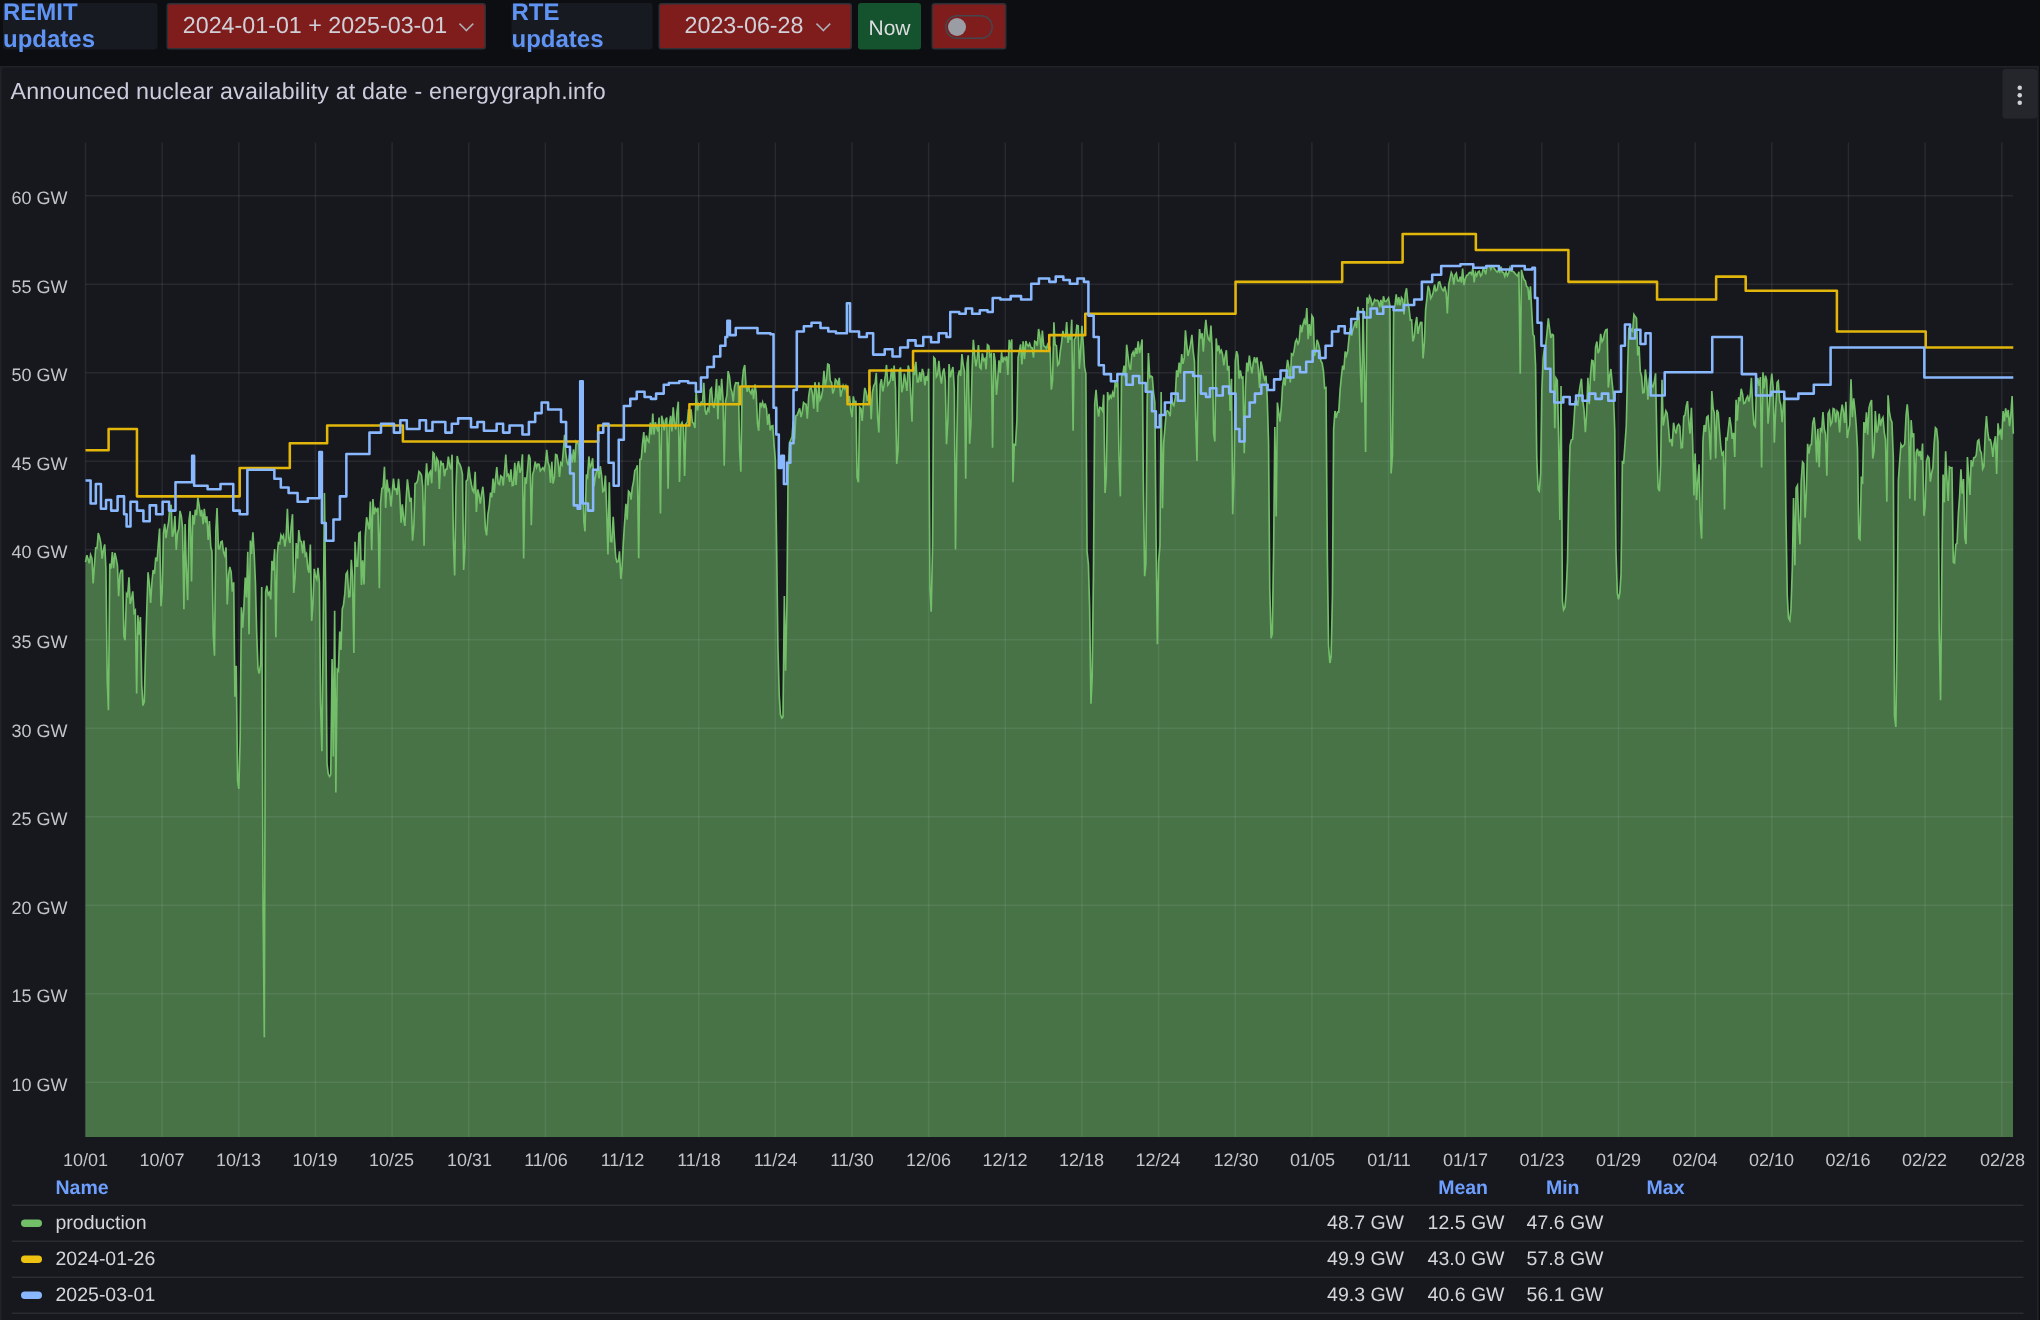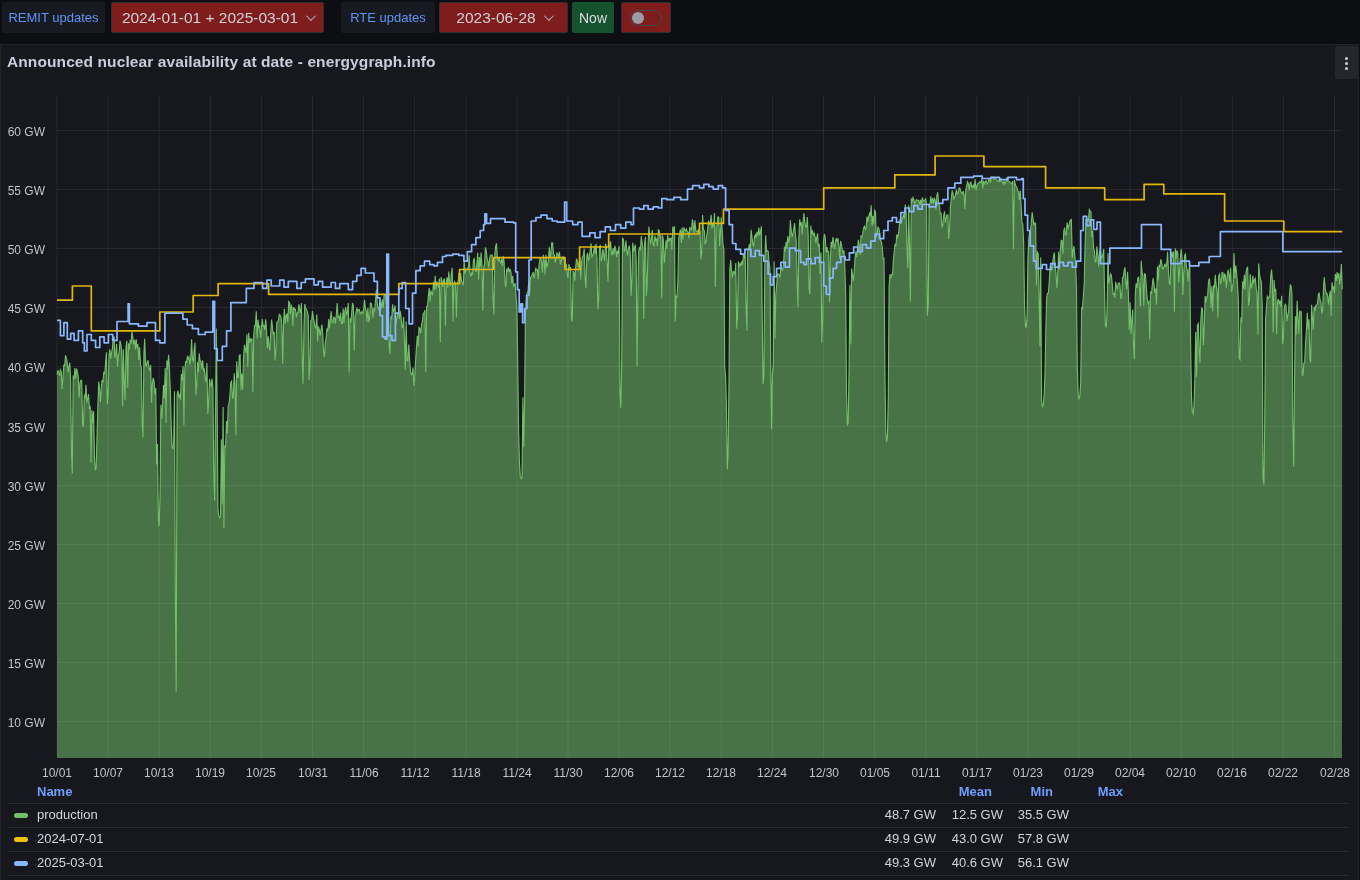--- a/index.html
+++ b/index.html
@@ -1,20 +1,20 @@
 <!DOCTYPE html>
 <html><head><meta charset="utf-8"><style>
 *{margin:0;padding:0;box-sizing:border-box}
 html,body{width:1360px;height:880px;background:#0d0e12;font-family:"Liberation Sans",sans-serif;overflow:hidden}
 .panel{position:absolute;left:0;top:44px;width:1359px;height:836px;background:#16181d;border:1px solid #202228;border-bottom:none}
 .chip{position:absolute;top:2px;height:31px;border-radius:2px;display:flex;align-items:center;justify-content:center}
-.linkchip{background:#181a21;color:#5f94f5;font-size:13px;font-weight:400}
+.linkchip{background:#181a21;color:#5f94f5;font-size:16px;font-weight:700}
 .drop{background:#7f1d1d;border:1px solid #2e3038;color:#d0d1d8;font-size:15.5px;font-weight:500}
 .chev{display:inline-block;margin-left:8px;width:7px;height:7px;border-right:1.6px solid #aeb0b8;border-bottom:1.6px solid #aeb0b8;transform:rotate(45deg) translateY(-2px)}
-.title{position:absolute;left:7px;top:53px;color:#ccccdc;font-size:15.5px;font-weight:700;letter-spacing:.1px}
+.title{position:absolute;left:7px;top:53px;color:#ccccdc;font-size:15.5px;font-weight:400;letter-spacing:.1px}
 .kebab{position:absolute;left:1335px;top:46px;width:23px;height:33px;background:#24262b;border-radius:2px}
 .kebab i{position:absolute;left:10px;width:3px;height:3px;border-radius:50%;background:#d0d1d6}
 .lrow{position:absolute;left:0;width:1088px;height:23px;color:#d4d5da;font-size:13px}
 .lrow .dash{position:absolute;left:14px;top:9px;width:14px;height:4.5px;border-radius:2.5px}
 .lrow .lname{position:absolute;left:37px;top:3px}
 .lrow .v{position:absolute;top:3px;text-align:left}
 .lhead{position:absolute;top:784px;left:0;width:1144px;height:18px;color:#6e9fff;font-size:13px;font-weight:600}
 .lsep{position:absolute;left:8px;width:1341px;height:1px;background:rgba(255,255,255,0.09)}
 </style></head>
 <body>
@@ -128,25 +128,25 @@
   </div>
 <div class="lsep" style="top:803px"></div>
 <div class="lsep" style="top:827px"></div>
 <div class="lsep" style="top:851px"></div>
 <div class="lsep" style="top:875px"></div>
 <div class="lrow" style="top:804px">
 <span class="dash" style="background:#73bf69"></span>
     <span class="lname">production</span>
 <span class="v" style="right:152px">48.7 GW</span>
 <span class="v" style="right:85px">12.5 GW</span>
-<span class="v" style="right:19px">35.5 GW</span>
+<span class="v" style="right:19px">47.6 GW</span>
   </div>
 <div class="lrow" style="top:828px">
 <span class="dash" style="background:#eec211"></span>
-    <span class="lname">2024-07-01</span>
+    <span class="lname">2024-01-26</span>
 <span class="v" style="right:152px">49.9 GW</span>
 <span class="v" style="right:85px">43.0 GW</span>
 <span class="v" style="right:19px">57.8 GW</span>
   </div>
 <div class="lrow" style="top:852px">
 <span class="dash" style="background:#8ab8ff"></span>
     <span class="lname">2025-03-01</span>
 <span class="v" style="right:152px">49.3 GW</span>
 <span class="v" style="right:85px">40.6 GW</span>
 <span class="v" style="right:19px">56.1 GW</span>

